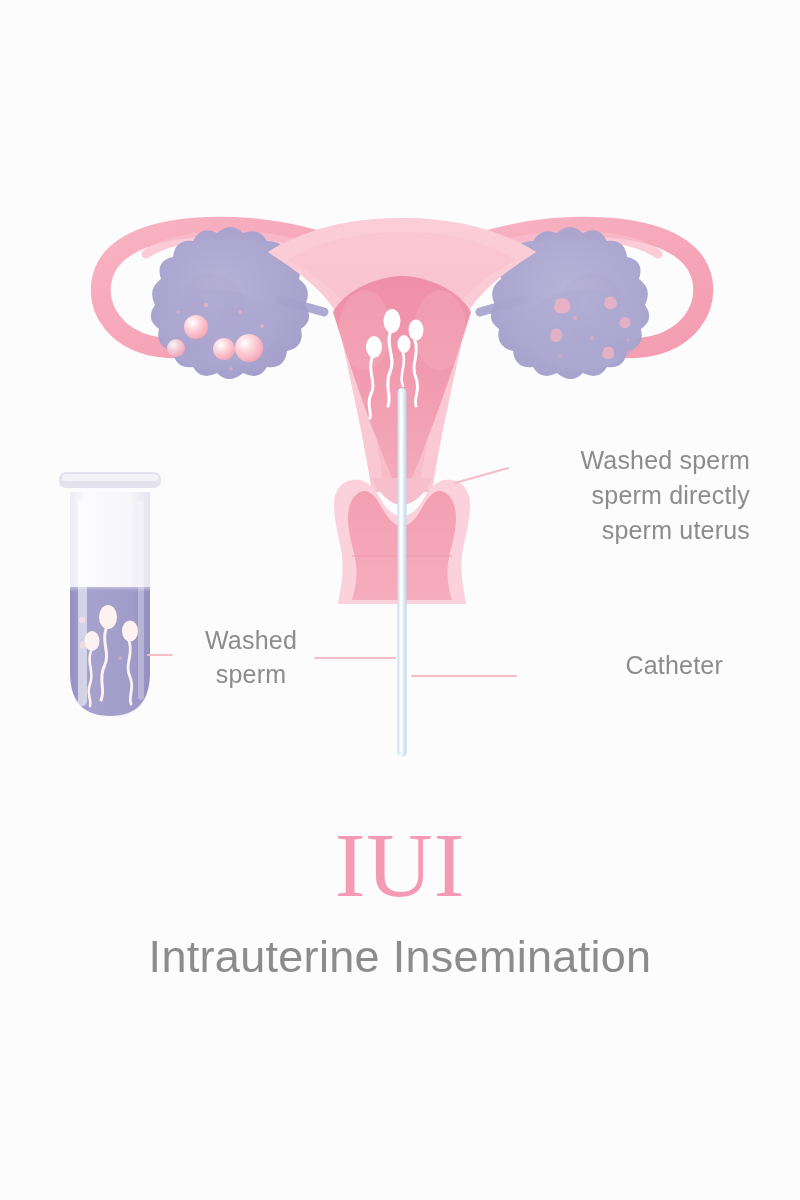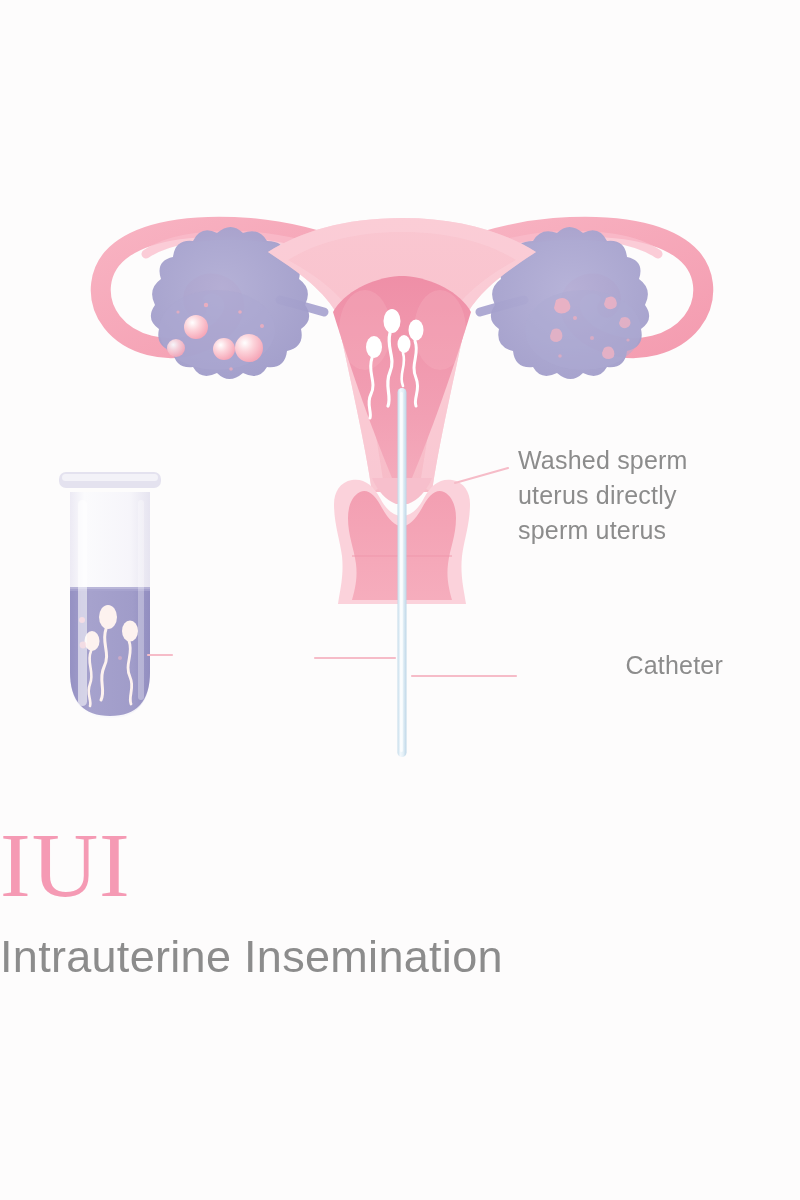--- a/index.html
+++ b/index.html
@@ -30,26 +30,26 @@
     display: block;
   }
   .label-text {
     position: absolute;
     color: #8c8c8c;
     font-family: "Liberation Sans", sans-serif;
     font-weight: 400;
     letter-spacing: 0.2px;
   }
   #label-washed-sperm-uterus {
-    left: 518px;
+    left: 500px;
     top: 443px;
     width: 250px;
     font-size: 25px;
     line-height: 35px;
-    text-align: left;
+    text-align: right;
   }
   #label-washed-sperm-tube {
     left: 176px;
     top: 623px;
     width: 150px;
     font-size: 25px;
     line-height: 34px;
     text-align: center;
   }
   #label-catheter {
@@ -58,21 +58,21 @@
     width: 200px;
     font-size: 25px;
     line-height: 34px;
     text-align: right;
   }
   #title-block {
     position: absolute;
     left: 0;
     top: 815px;
     width: 800px;
-    text-align: left;
+    text-align: center;
   }
   #title-main {
     font-family: "Liberation Serif", serif;
     font-size: 92px;
     line-height: 100px;
     color: #f59ab4;
     letter-spacing: 1px;
     font-weight: 400;
   }
   #title-sub {
@@ -347,24 +347,28 @@
     <g stroke="#f6bcc8" stroke-width="2.2" fill="none" stroke-linecap="round">
       <path d="M455 483 L508 468"></path>
       <path d="M148 655 L172 655"></path>
       <path d="M315 658 L395 658"></path>
       <path d="M412 676 L516 676"></path>
     </g>
   </svg>
 
   <div class="label-text" id="label-washed-sperm-uterus">
     <div>Washed sperm</div>
-    <div>uterus directly</div>
+    <div>sperm directly</div>
     <div>sperm uterus</div>
   </div>
 
+  <div class="label-text" id="label-washed-sperm-tube">
+    <div>Washed</div>
+    <div>sperm</div>
+  </div>
 
   <div class="label-text" id="label-catheter">Catheter</div>
 
   <div id="title-block">
     <div id="title-main">IUI</div>
     <div id="title-sub">Intrauterine Insemination</div>
   </div>
 
 </div>
 

